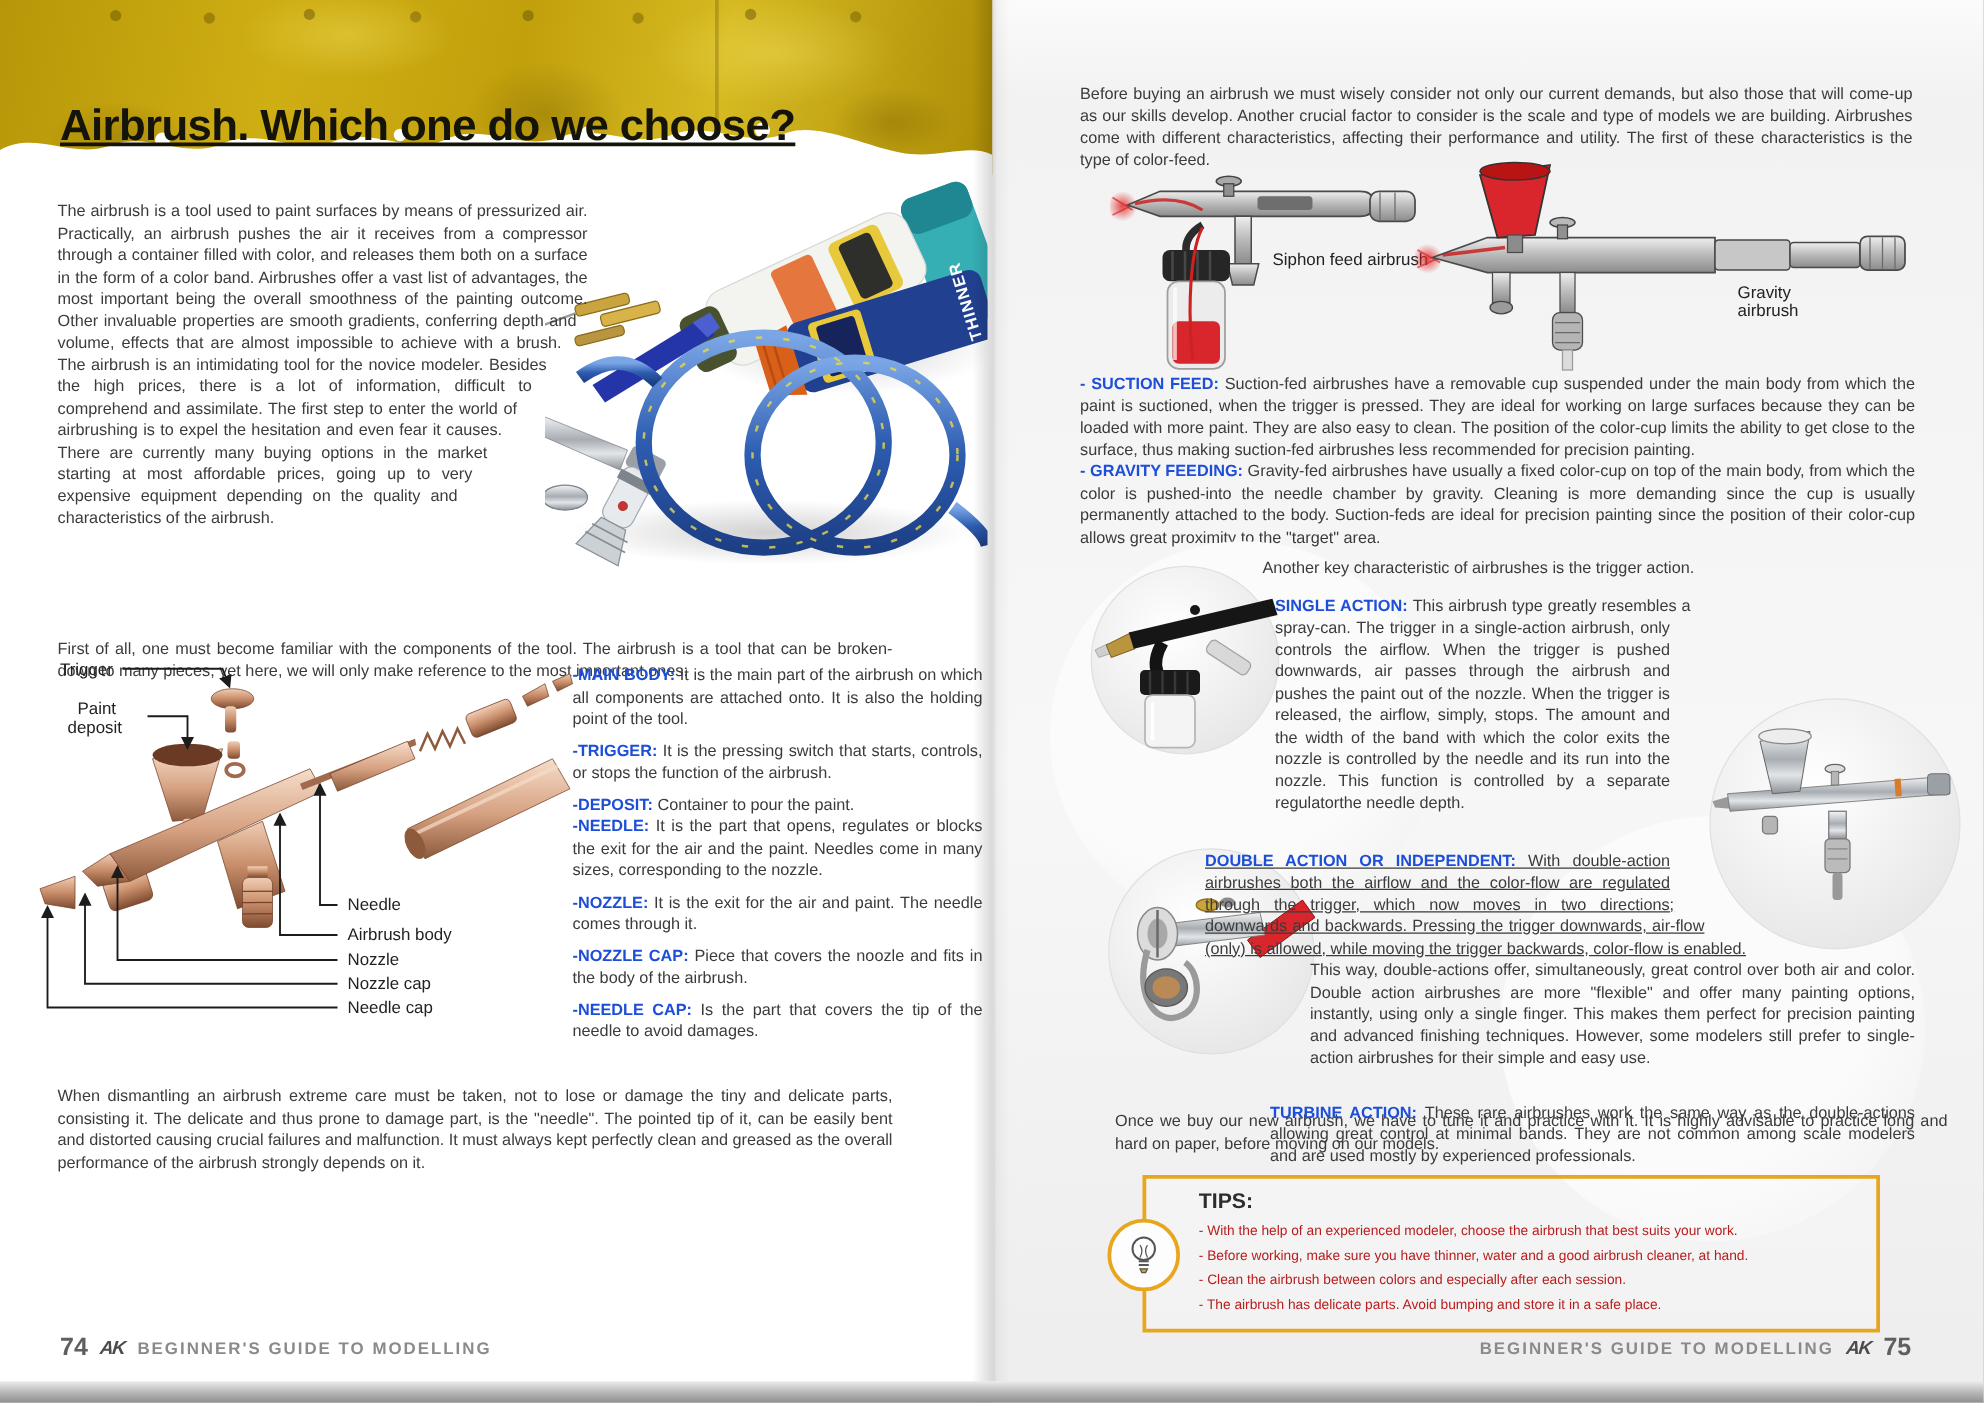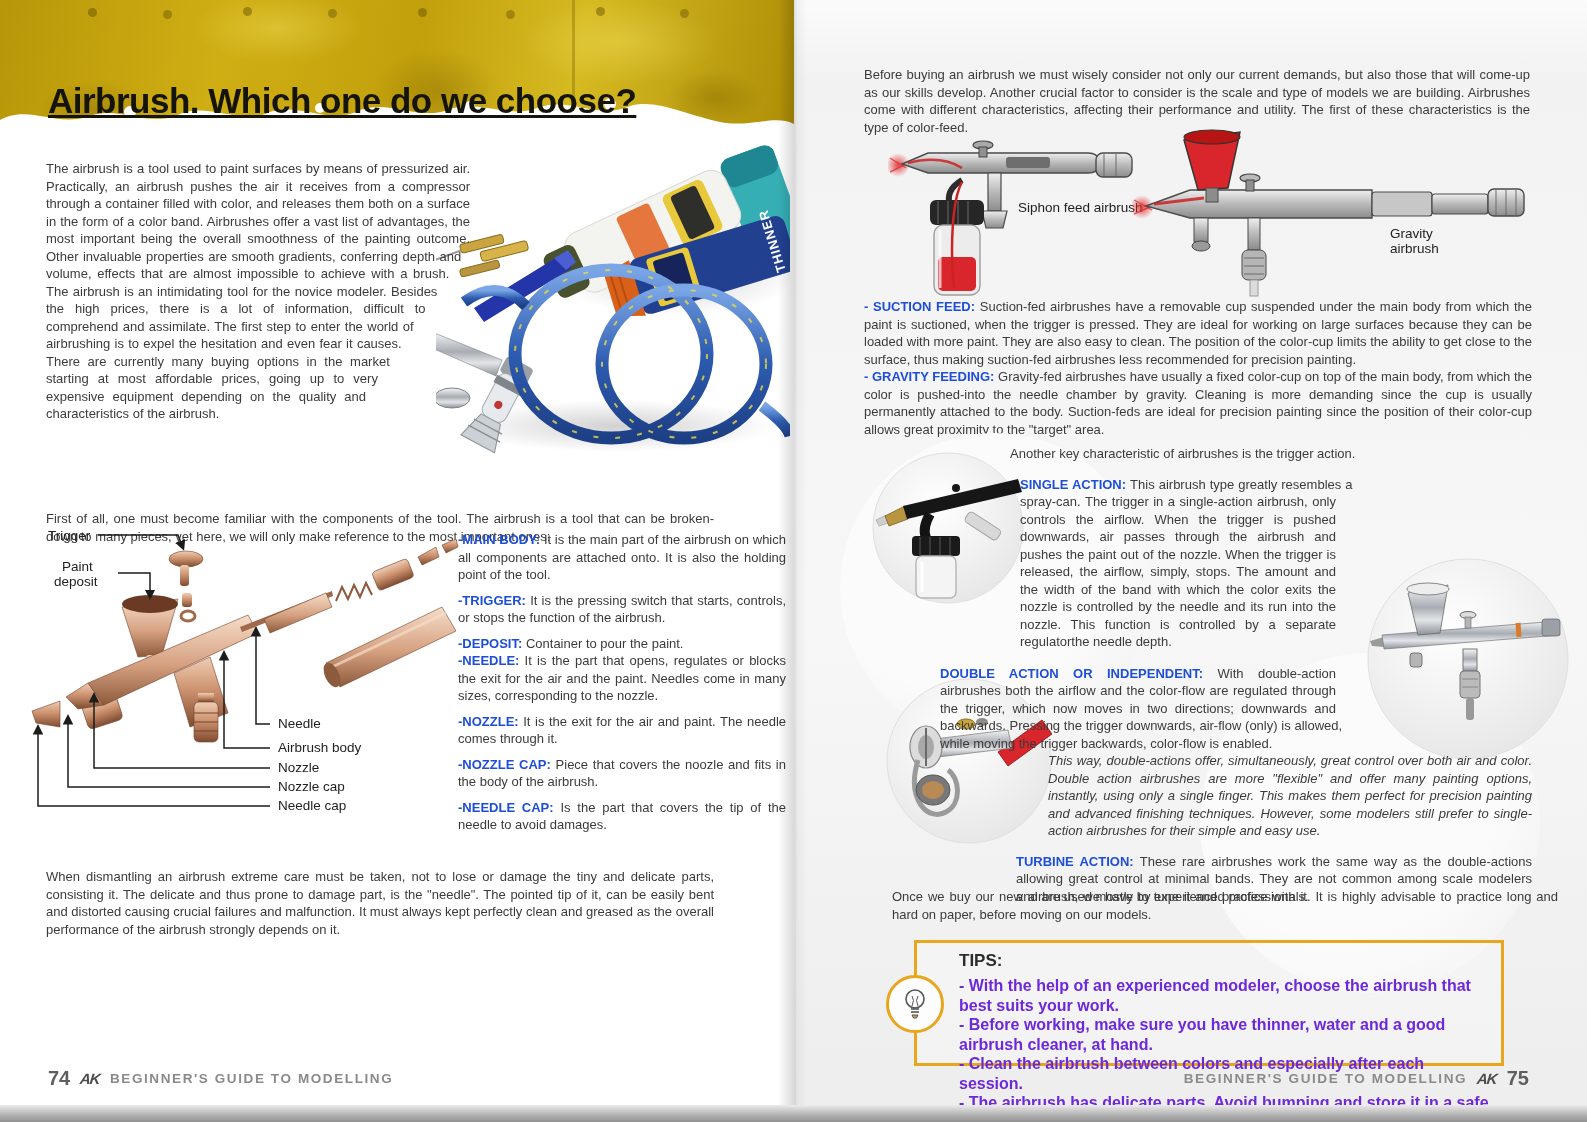--- a/index.html
+++ b/index.html
@@ -43,30 +43,30 @@
       background:linear-gradient(90deg,rgba(0,0,0,0),rgba(0,0,0,.14) 50%,rgba(0,0,0,.04) 65%,rgba(0,0,0,0));}
   .r-intro{left:64px;top:66px;width:666px;}
   .feed-label{font-size:13.5px;color:#222;}
   .feeds{left:64px;top:298px;width:668px;}
   .flow{left:70px;top:443px;width:662px;}
   .flow .deco{position:absolute;border-radius:50%;
       background:radial-gradient(circle at 40% 35%, #fbfbfb 55%, #ededed 100%);z-index:0;}
   .flow p{position:relative;z-index:2;}
   .c2-spacer{float:right;width:186px;height:210px;margin:112px 0 10px 10px;shape-outside:circle(52%);}
   .ti{margin:2px 0 13px 140px;}
-  .p-single{margin-left:150px;margin-bottom:14px;}
-  .p-double{margin-left:70px;}
-  .p-double2{margin-left:178px;margin-bottom:13px;font-style:italic;}
+  .p-single{margin-left:150px;margin-bottom:29px;}
+  .p-double{margin-left:94px;text-decoration:underline;}
+  .p-double2{margin-left:178px;margin-bottom:26px;}
   .p-turbine{margin-left:146px;}
   .circle-photo{position:absolute;z-index:1;}
   .closing{left:64px;top:888px;width:666px;margin-left:28px;}
   .tips-box{left:114px;top:940px;width:584px;height:120px;border:3px solid #e7a61e;background:rgba(255,255,255,.25);}
   .tips-inner{position:absolute;left:42px;top:8px;right:12px;}
   .tips-heading{font-size:17px;font-weight:bold;color:#2c2c2c;margin-bottom:5px;}
-  .tips-box p.tip{font-size:16px;font-weight:bold;color:#6d28d9;line-height:19.5px;text-align:left;}
+  .tips-box p.tip{font-size:11px;font-weight:normal;color:#b91c1c;line-height:19.5px;text-align:left;}
   .bulb-wrap{position:absolute;left:-31px;top:32px;width:52px;height:52px;border-radius:50%;
       background:#fdfdfd;border:3px solid #e7a61e;display:flex;align-items:center;justify-content:center;}
   
   .footer{top:1066px;height:24px;display:flex;align-items:center;gap:10px;}
   .footer .pg{font-size:20px;font-weight:bold;color:#5f5f5f;}
   .footer .brand{font-size:15px;font-weight:900;font-style:italic;letter-spacing:-1px;color:#4c4c4c;transform:skewX(-6deg);}
   .footer .ft{font-size:13.5px;font-weight:bold;letter-spacing:1.6px;color:#8a8a8a;}
   .footer-left{left:48px;}
   .footer-right{right:64px;}
   .bottom-edge{left:0;top:1105px;width:1587px;height:17px;

